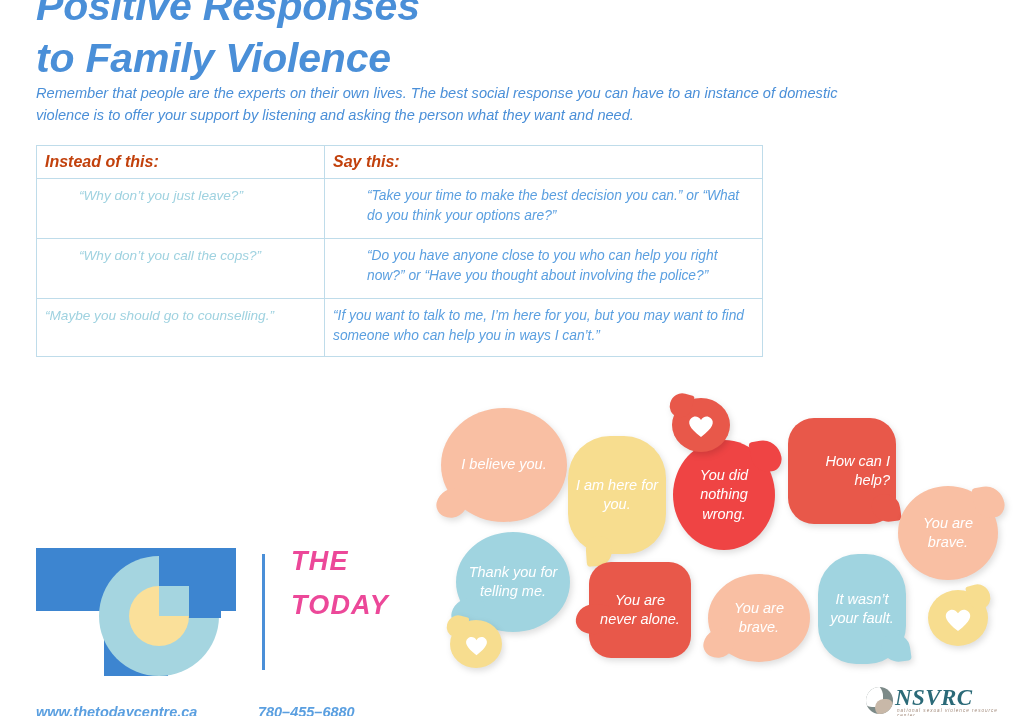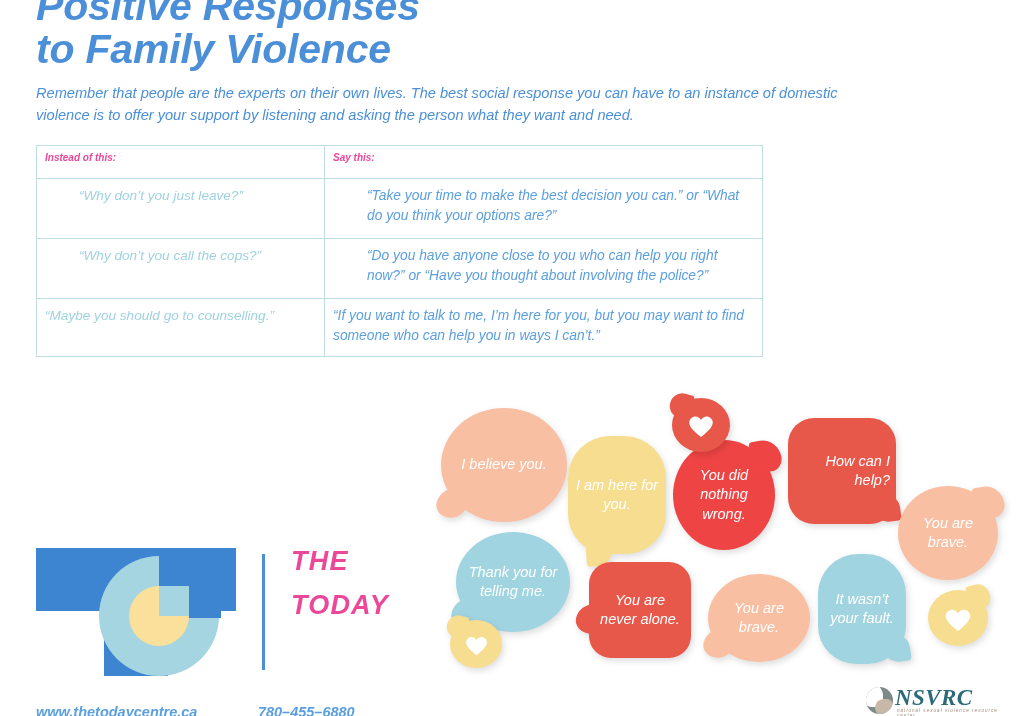--- a/index.html
+++ b/index.html
@@ -11,40 +11,40 @@
     position:relative;
   }
   .page{position:absolute;inset:0;font-style:italic;}
 
   
   .title-block{position:absolute;left:36px;top:-14px;width:860px;}
   .title-l1,.title-l2{
     font-size:41px;font-weight:bold;color:#4a8fd8;
     letter-spacing:-0.2px;line-height:1.0;margin:0;
   }
-  .title-l2{margin-top:2px;}
+  .title-l2{margin-top:11px;}
   .intro{
     position:absolute;left:36px;top:82px;width:805px;
     font-size:14.6px;line-height:1.52;color:#4a8fd8;
   }
 
   
   .tbl{
     position:absolute;left:36px;top:145px;width:726px;
     border-collapse:collapse;table-layout:fixed;
   }
   .tbl td,.tbl th{
     border:1px solid #bfdcea;
     vertical-align:top;
     padding:7px 8px 9px 8px;
     text-align:left;
   }
   .tbl col.c1{width:288px;}
   .tbl col.c2{width:438px;}
-  .th-text{font-size:10px;font-weight:bold;color:#ec4899;line-height:1.2;}
+  .th-text{font-size:16px;font-weight:bold;color:#c2410c;line-height:1.2;}
   .cell-left{font-size:13.6px;color:#9fd2e0;line-height:1.45;}
   .cell-right{font-size:13.8px;color:#5a9fe0;line-height:1.48;}
   .row-h td{height:20px;padding-top:6px;padding-bottom:6px;}
   .row-b td{height:43px;padding-left:42px;}
   .row-b4 td{height:39px;}
 
   
   .bubbles{position:absolute;left:0;top:388px;width:971px;height:300px;}
   .bub{
     position:absolute;

